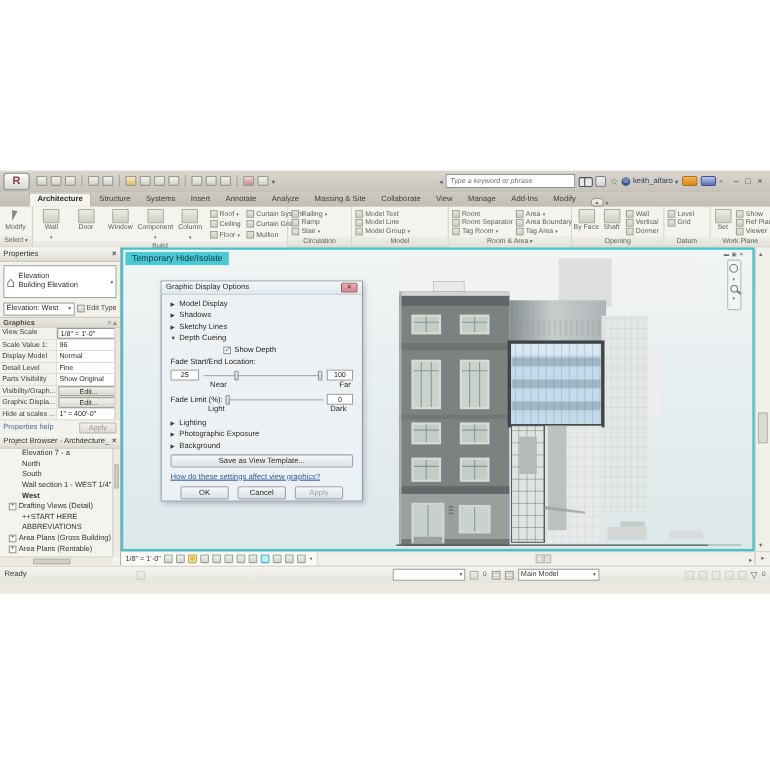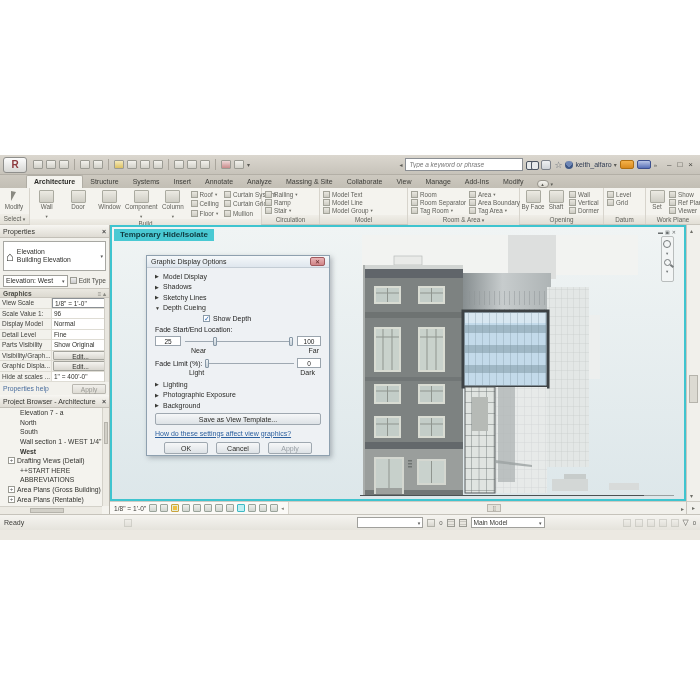--- a/index.html
+++ b/index.html
@@ -88,21 +88,21 @@
   .ind1{padding-left:8px}.ind2{padding-left:20px}
   .treevs{position:absolute;right:0;top:0;bottom:8px;width:7px;background:#eceae3;border-left:1px solid #d3d1c9}
   .treevs .th{position:absolute;top:14px;left:1px;right:1px;height:22px;background:#d2d0c8;border:1px solid #b5b3ab}
   .treehs{position:absolute;left:0;right:7px;bottom:0;height:8px;background:#eceae3;border-top:1px solid #d3d1c9}
   .treehs .th{position:absolute;left:30px;top:1px;width:34px;height:5px;background:#d2d0c8;border:1px solid #b5b3ab}
   .sarrows{color:#7a7a73;font-size:5px;line-height:8px}
 
   
   .center{width:576px;display:flex;flex-direction:column}
   .canvas{position:relative;height:276px;border:2px solid #3fc4cf;background:linear-gradient(#f0f4f4,#dde7ea);overflow:hidden}
-  .overlaybadge{position:absolute;left:2px;top:2px;background:#49c9d3;color:#10393e;font-size:8px;font-weight:bold;padding:1px 6px 2px;z-index:5}
+  .overlaybadge{position:absolute;left:2px;top:2px;background:#49c9d3;color:#10393e;font-size:8px;font-weight:normal;padding:1px 6px 2px;z-index:5}
   .bsvg{position:absolute;left:0;top:0;z-index:1}
   .navbar{position:absolute;right:8px;top:2px;z-index:4;display:flex;flex-direction:column;align-items:center;gap:1px}
   .navhead{display:flex;gap:2px;color:#6a6f70;font-size:5px;line-height:6px}
   .navpanel{width:13px;height:46px;background:rgba(243,245,245,.9);border:1px solid #b9bdbd;border-radius:2px;display:flex;flex-direction:column;align-items:center;padding:3px 0;gap:3px}
   .wheel{width:8px;height:8px;border:1.5px solid #767b7c;border-radius:50%}
   .mag{width:7px;height:7px;border:1.5px solid #767b7c;border-radius:50%;position:relative}
   .mag::after{content:"";position:absolute;left:5px;top:5px;width:4px;height:1.5px;background:#767b7c;transform:rotate(40deg)}
   .navpanel .car{font-size:4.5px;color:#6a6f70}
 
   

